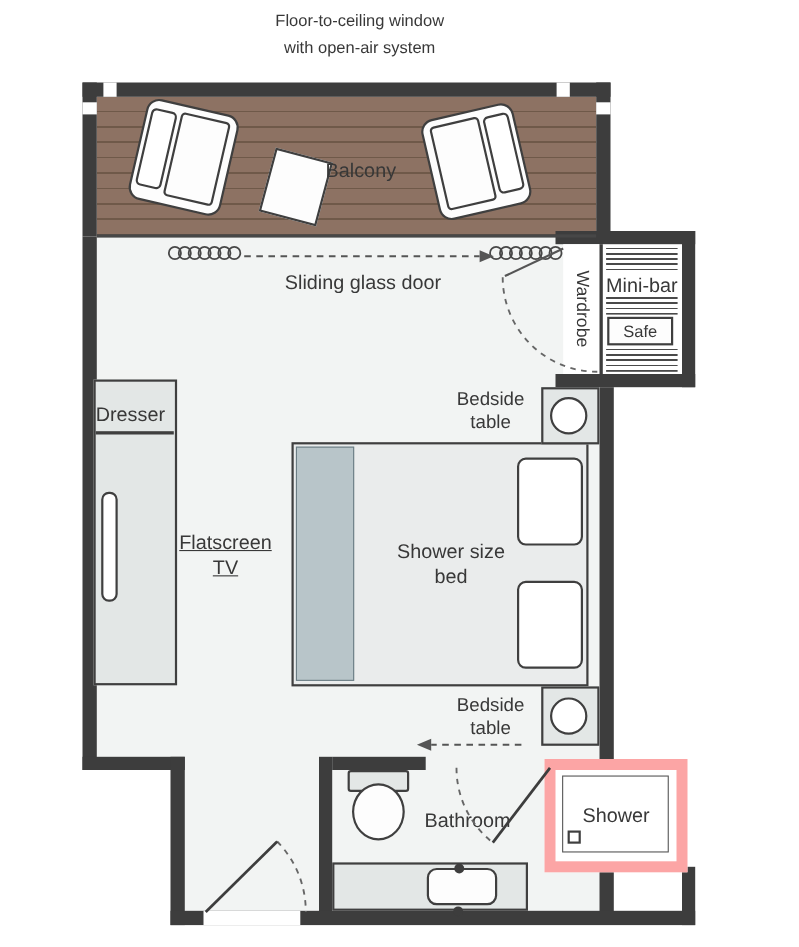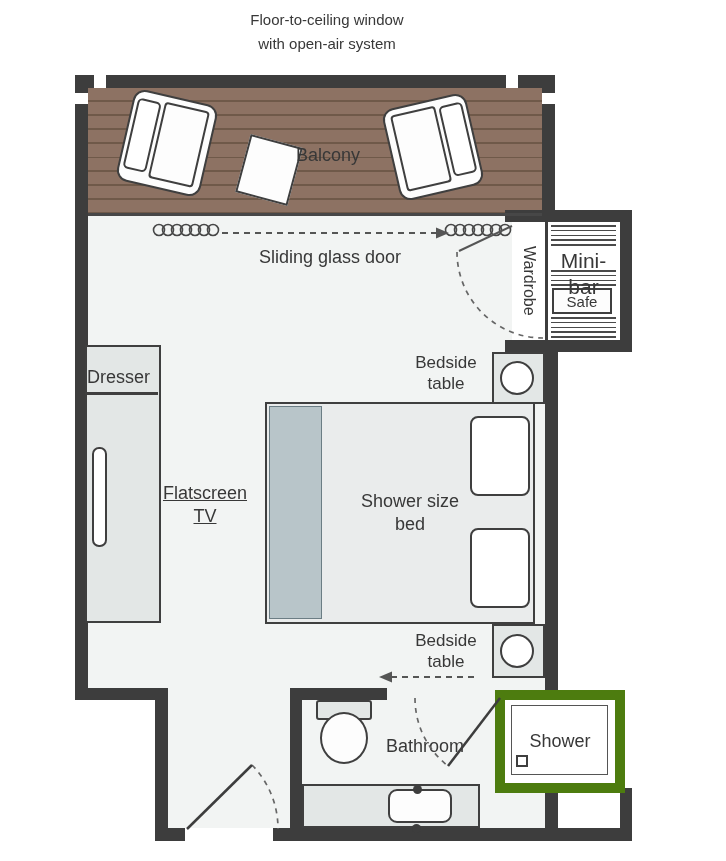--- a/index.html
+++ b/index.html
@@ -11,25 +11,25 @@
   .floor{position:absolute;background:#f2f4f3;z-index:1;}
   .deck{position:absolute;z-index:2;
         background:repeating-linear-gradient(180deg,#8d7263 0px,#8d7263 12.5px,#6f5949 12.5px,#6f5949 14px);}
   .furn{position:absolute;background:#e3e7e6;border:2.5px solid #3f3f3f;box-sizing:border-box;z-index:20;}
   .whitebox{position:absolute;background:#fdfdfd;border:2.5px solid #3f3f3f;box-sizing:border-box;z-index:20;}
   .lamp{position:absolute;background:#ffffff;border:2.5px solid #3f3f3f;border-radius:50%;box-sizing:border-box;z-index:22;}
   .stripes{position:absolute;z-index:21;
         background:repeating-linear-gradient(180deg,#4a4a4a 0px,#4a4a4a 1.6px,transparent 1.6px,transparent 4.8px);}
   .label{position:absolute;font-size:18px;line-height:1.25;color:#383838;z-index:40;}
   .center{text-align:center;}
-  .small{font-size:21px;}
+  .small{font-size:18px;}
   .vwrap{position:absolute;display:flex;align-items:center;justify-content:center;z-index:21;background:#ffffff;}
   .vtext{writing-mode:vertical-rl;font-size:16px;color:#383838;}
   .overlay{position:absolute;left:0;top:0;z-index:50;pointer-events:none;}
-  .shower{position:absolute;left:495px;top:690px;width:130px;height:103px;border:10px solid #4d7c0f;
+  .shower{position:absolute;left:495px;top:690px;width:130px;height:103px;border:10px solid #fca5a5;
           background:#ffffff;box-sizing:border-box;z-index:30;}
   .shower-inner{position:absolute;left:6px;top:5px;width:97px;height:70px;border:1.8px solid #555;box-sizing:border-box;}
   .shower-drain{position:absolute;left:11px;top:55px;width:12px;height:12px;border:2px solid #3f3f3f;background:#fff;box-sizing:border-box;}
   .shower-labelwrap{position:absolute;left:0;top:0;width:110px;height:83px;display:flex;align-items:center;justify-content:center;}
   .chair{position:absolute;z-index:5;}
   .chair .frame{position:absolute;left:0;top:0;width:86px;height:94px;border:2.5px solid #3f3f3f;border-radius:12px;background:#fdfdfd;box-sizing:border-box;}
   .chair .back{position:absolute;width:24px;height:72px;top:9px;border:2.5px solid #3f3f3f;border-radius:5px;background:#fff;box-sizing:border-box;}
   .chair .seat{position:absolute;width:46px;height:78px;top:7px;border:2px solid #3f3f3f;border-radius:4px;background:#fdfdfd;box-sizing:border-box;}
 </style>
 </head>

